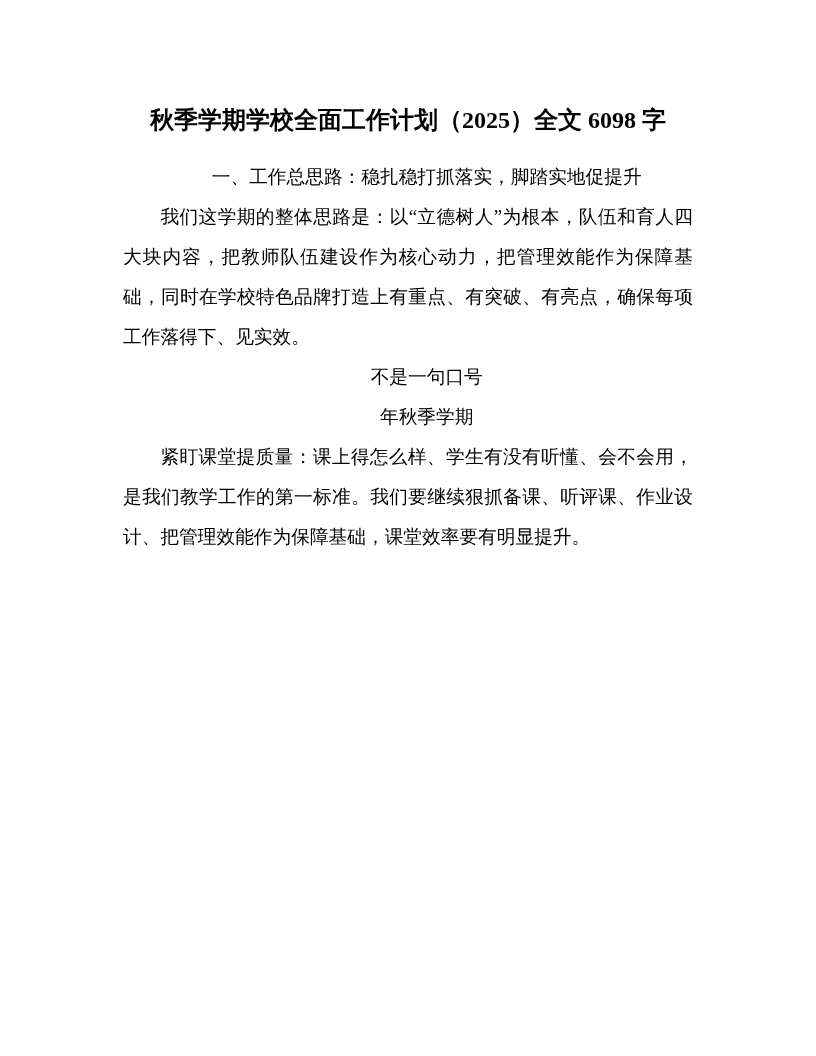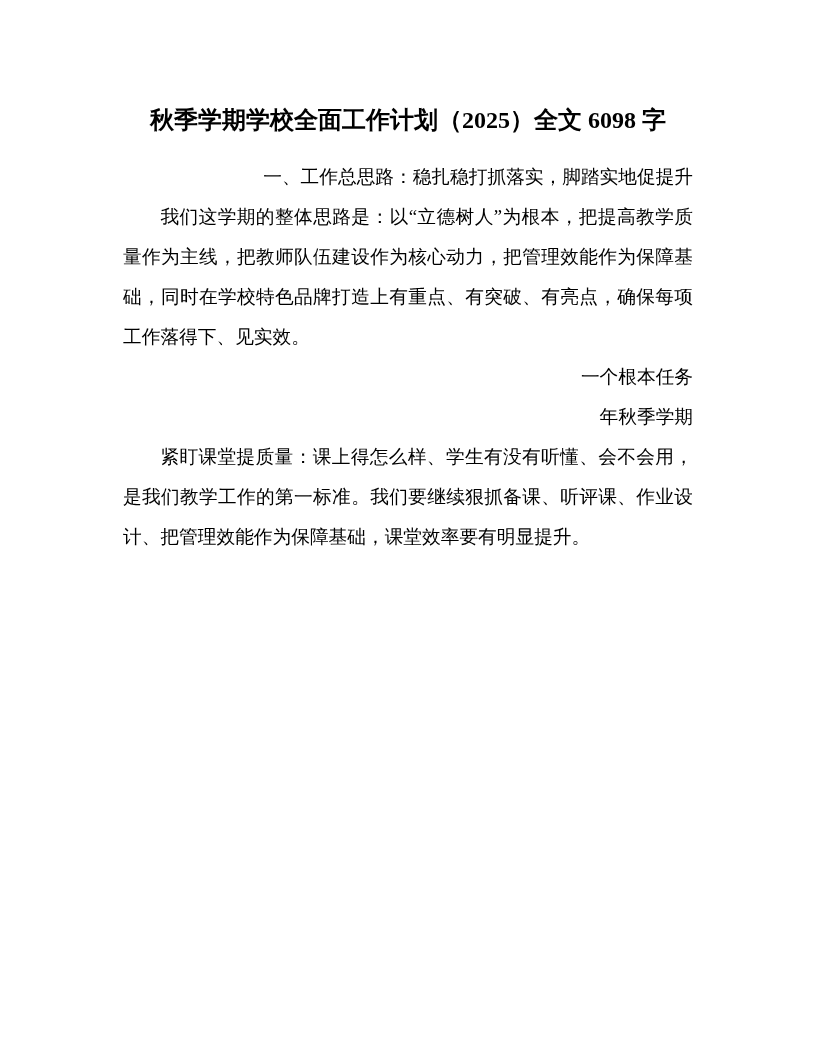--- a/index.html
+++ b/index.html
@@ -29,28 +29,28 @@
   .doc-body p {
     font-size: 18.7px;
     line-height: 40px;
     margin: 0;
     text-indent: 2em;
     text-align: justify;
     word-break: break-all;
   }
   .doc-body p.heading,
   .doc-body p.subheading {
-    text-align: right;
+    text-align: center;
   }
 </style>
 </head>
 <body>
 
 <div class="page">
   <h1 class="doc-title">秋季学期学校全面工作计划（2025）全文 6098 字</h1>
   <div class="doc-body">
       <p class="heading">一、工作总思路：稳扎稳打抓落实，脚踏实地促提升</p>
-      <p class="paragraph">我们这学期的整体思路是：以“立德树人”为根本，把提高教学质量作为主线，把教师队伍建设作为核心动力，把管理效能作为保障基础，同时在学校特色品牌打造上有重点、有突破、有亮点，确保每项工作落得下、见实效。</p>
-      <p class="subheading">一个根本任务</p>
+      <p class="paragraph">我们这学期的整体思路是：以“立德树人”为根本，队伍和育人四大块内容，把教师队伍建设作为核心动力，把管理效能作为保障基础，同时在学校特色品牌打造上有重点、有突破、有亮点，确保每项工作落得下、见实效。</p>
+      <p class="subheading">不是一句口号</p>
       <p class="subheading">年秋季学期</p>
       <p class="paragraph">紧盯课堂提质量：课上得怎么样、学生有没有听懂、会不会用，是我们教学工作的第一标准。我们要继续狠抓备课、听评课、作业设计、把管理效能作为保障基础，课堂效率要有明显提升。</p>
     </div>
 </div>
 
 </body></html>

